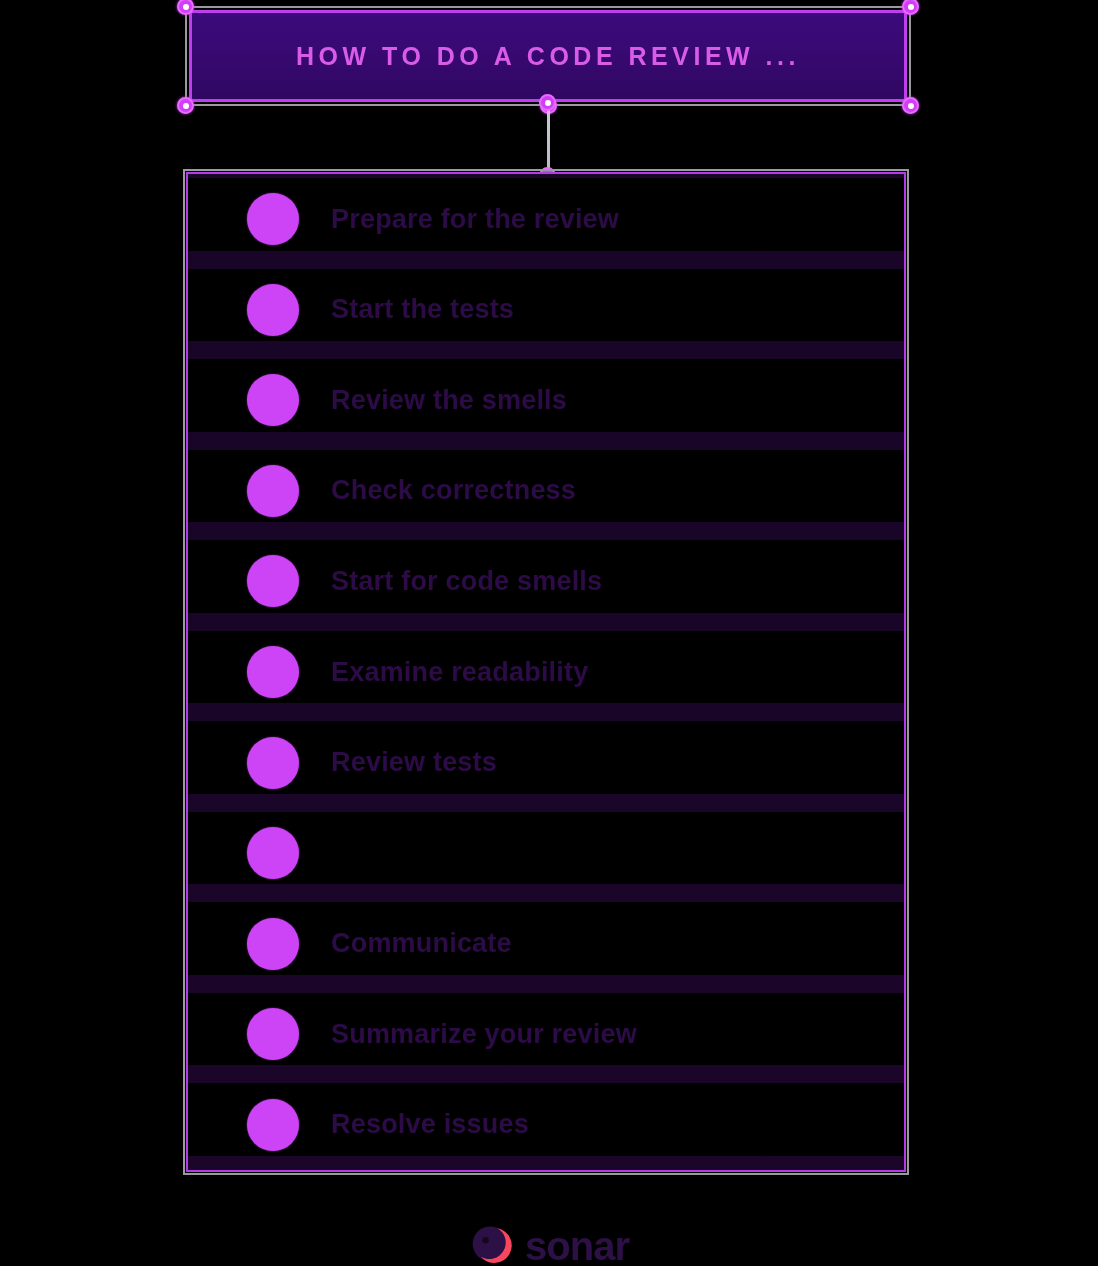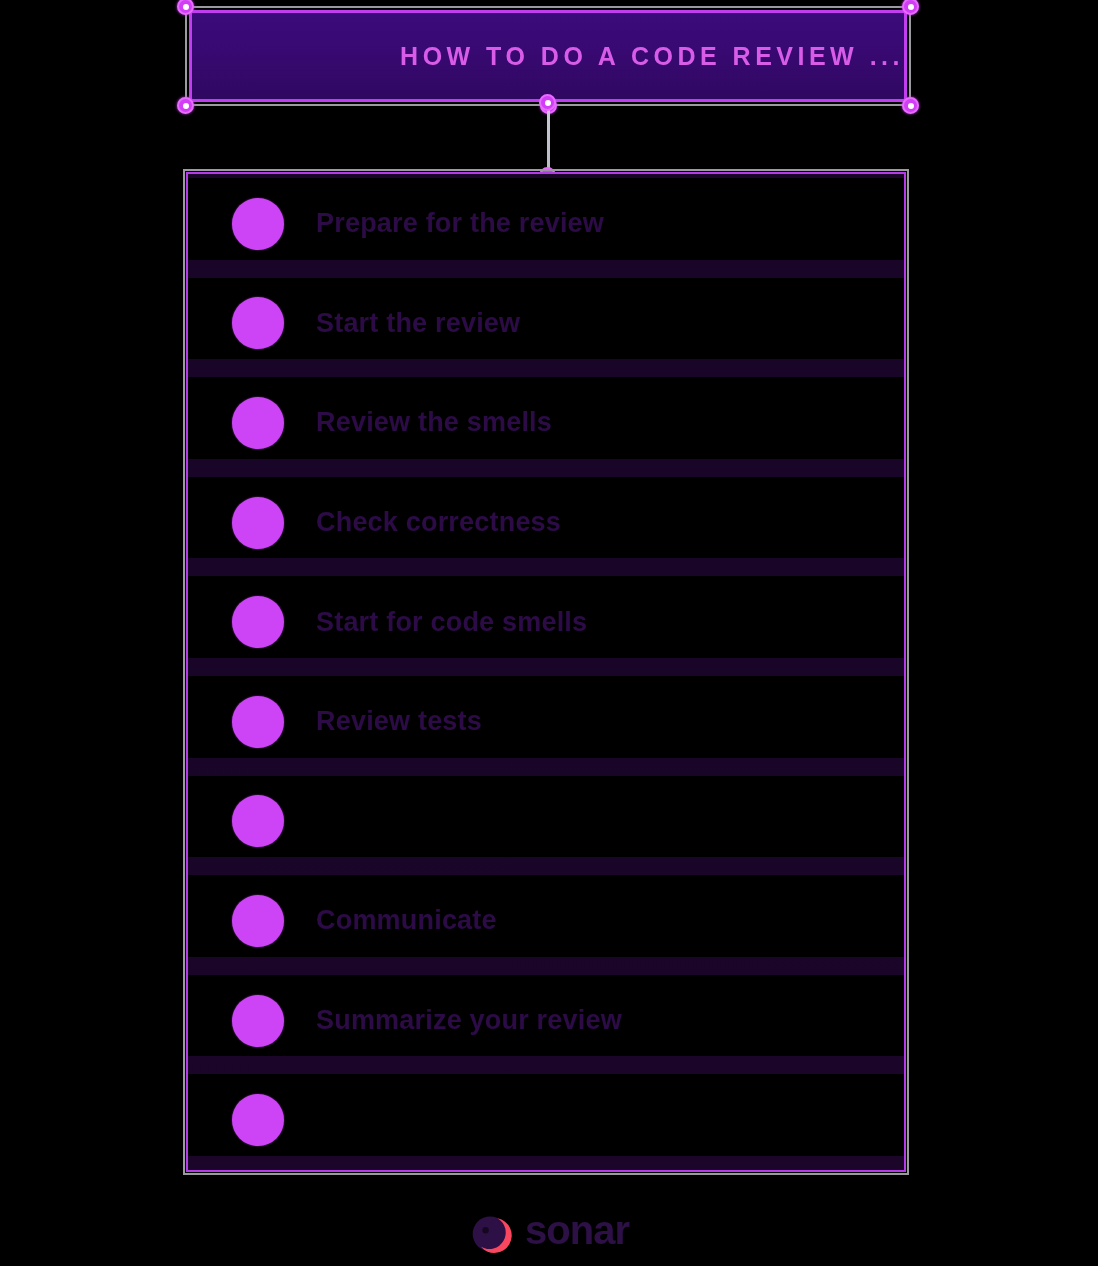--- a/index.html
+++ b/index.html
@@ -37,21 +37,21 @@
 
   .title-box {
     position: absolute;
     left: 0; top: 0;
     width: 100%;
     height: 100%;
     background: linear-gradient(180deg, #3b0b7b 0%, #37096f 55%, #2f0861 100%);
     border: 3px solid #c13ef0;
     display: flex;
     align-items: center;
-    justify-content: flex-end;
+    justify-content: center;
   }
 
   .title-text {
     color: #d85ce8;
     font-size: 25px;
     font-weight: bold;
     letter-spacing: 4.5px;
     text-transform: uppercase;
     text-align: center;
     white-space: nowrap;
@@ -159,21 +159,21 @@
     height: 100%;
     display: flex;
     flex-direction: column;
   }
 
   .step-row {
     position: relative;
     flex: 1 1 0;
     display: flex;
     align-items: center;
-    padding-left: 44px;
+    padding-left: 59px;
     background: transparent;
   }
 
   
   .step-row .band {
     position: absolute;
     left: 0;
     top: 4px;
     right: 0;
     bottom: 14px;
@@ -205,21 +205,21 @@
   }
 
   
   .footer {
     position: absolute;
     left: 0;
     top: 1210px;
     width: 1098px;
     height: 56px;
     display: flex;
-    align-items: flex-start;
+    align-items: flex-end;
     justify-content: center;
     gap: 10px;
   }
 
   .logo-mark {
     width: 46px;
     height: 46px;
     position: relative;
     flex: 0 0 auto;
   }
@@ -260,21 +260,21 @@
 
         <div class="step-row">
           <div class="band"></div>
           <div class="step-bullet"></div>
           <div class="step-label">Prepare for the review</div>
         </div>
 
         <div class="step-row">
           <div class="band"></div>
           <div class="step-bullet"></div>
-          <div class="step-label">Start the review</div>
+          <div class="step-label">Start the tests</div>
         </div>
 
         <div class="step-row">
           <div class="band"></div>
           <div class="step-bullet"></div>
           <div class="step-label">Review the smells</div>
         </div>
 
         <div class="step-row">
           <div class="band"></div>
@@ -282,20 +282,25 @@
           <div class="step-label">Check correctness</div>
         </div>
 
 
         <div class="step-row">
           <div class="band"></div>
           <div class="step-bullet"></div>
           <div class="step-label">Start for code smells</div>
         </div>
 
+        <div class="step-row">
+          <div class="band"></div>
+          <div class="step-bullet"></div>
+          <div class="step-label">Examine readability</div>
+        </div>
 
         <div class="step-row">
           <div class="band"></div>
           <div class="step-bullet"></div>
           <div class="step-label">Review tests</div>
         </div>
 
         <div class="step-row">
           <div class="band"></div>
           <div class="step-bullet"></div>
@@ -310,20 +315,21 @@
 
         <div class="step-row">
           <div class="band"></div>
           <div class="step-bullet"></div>
           <div class="step-label">Summarize your review</div>
         </div>
 
         <div class="step-row">
           <div class="band"></div>
           <div class="step-bullet"></div>
+          <div class="step-label">Resolve issues</div>
         </div>
 
       </div>
     </div>
     <div class="steps-outline"></div>
   </div>
 
   <div class="footer">
     <div class="logo-mark">
       <svg viewBox="0 0 100 100" width="46" height="46" aria-hidden="true">

